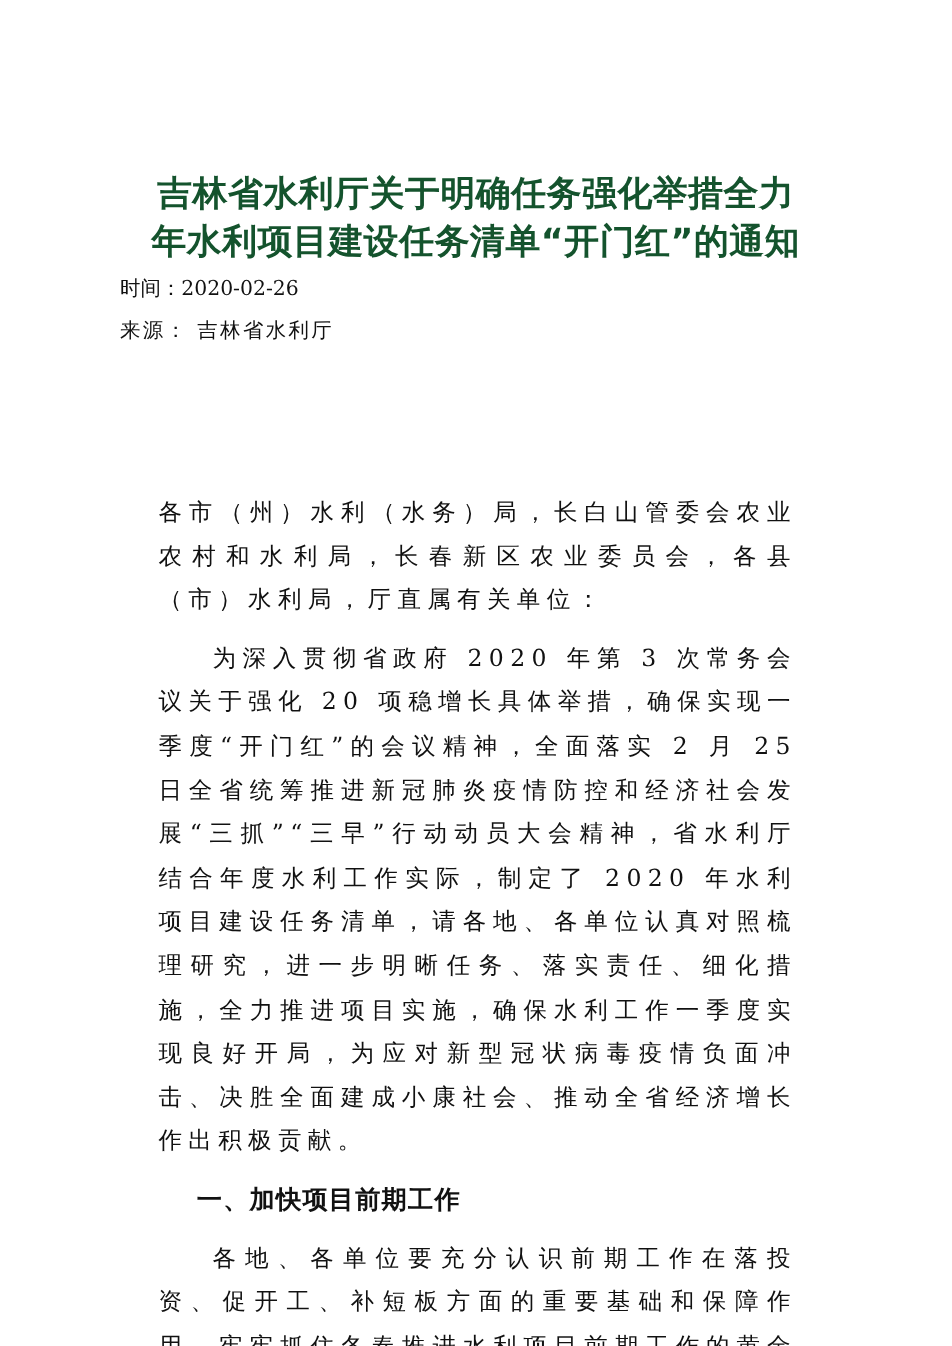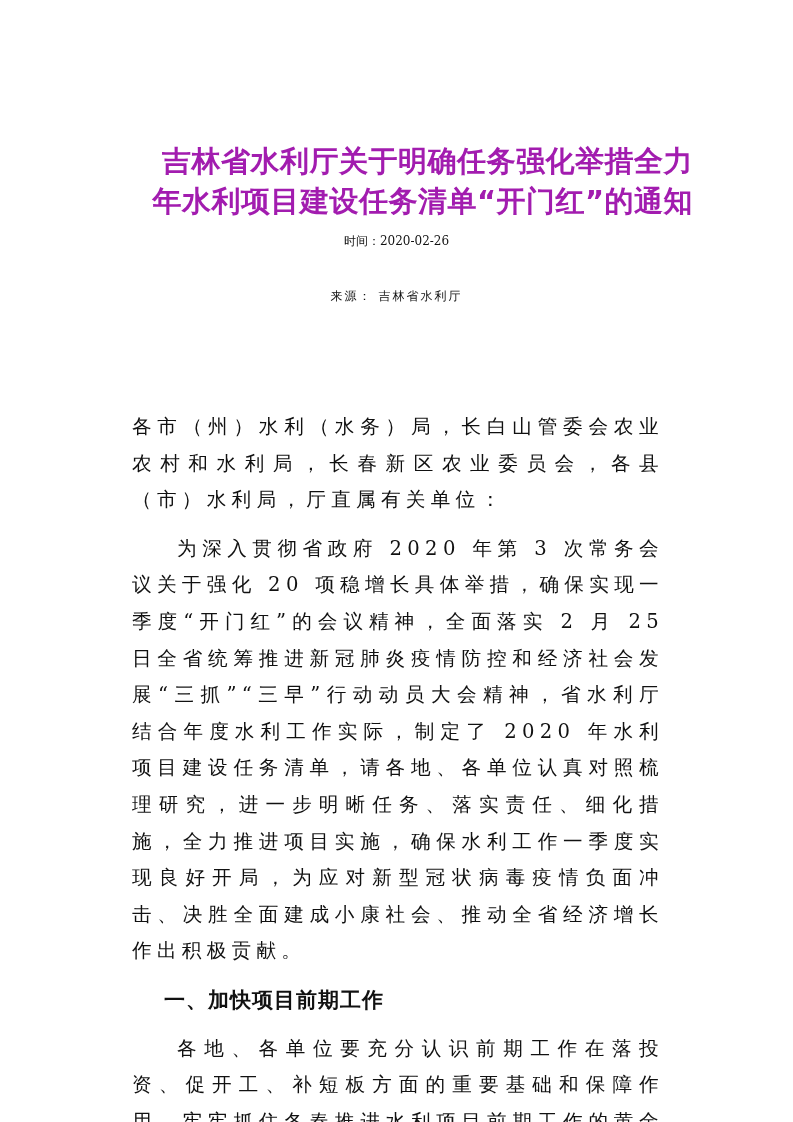--- a/index.html
+++ b/index.html
@@ -21,40 +21,39 @@
     top: 0;
     width: 793px;
     height: 1122px;
     background: #ffffff;
   }
   .title {
     position: absolute;
     left: 100px;
     width: 593px;
     top: 141px;
-    text-align: right;
+    text-align: center;
     font-family: "DejaVu Sans", "Liberation Sans", sans-serif;
     font-weight: bold;
     font-size: 29px;
     line-height: 40px;
     letter-spacing: 0.5px;
-    color: #a21caf;
+    color: #14532d;
   }
   .title .line { display: block; white-space: nowrap; }
   .meta {
     position: absolute;
     left: 100px;
     width: 593px;
-    text-align: center;
-    font-size: 12px;
+    font-size: 17px;
     line-height: 24px;
     white-space: nowrap;
   }
   .meta-date { top: 229px; }
-  .meta-source { top: 284px; letter-spacing: 2px; }
+  .meta-source { top: 264px; letter-spacing: 2px; }
   .meta-docno { top: 312px; letter-spacing: 2px; }
   .body-text {
     position: absolute;
     left: 120px;
     width: 556px;
     top: 397px;
     font-size: 19.6px;
     line-height: 36.6px;
     letter-spacing: 5.3px;
     text-align: justify;

